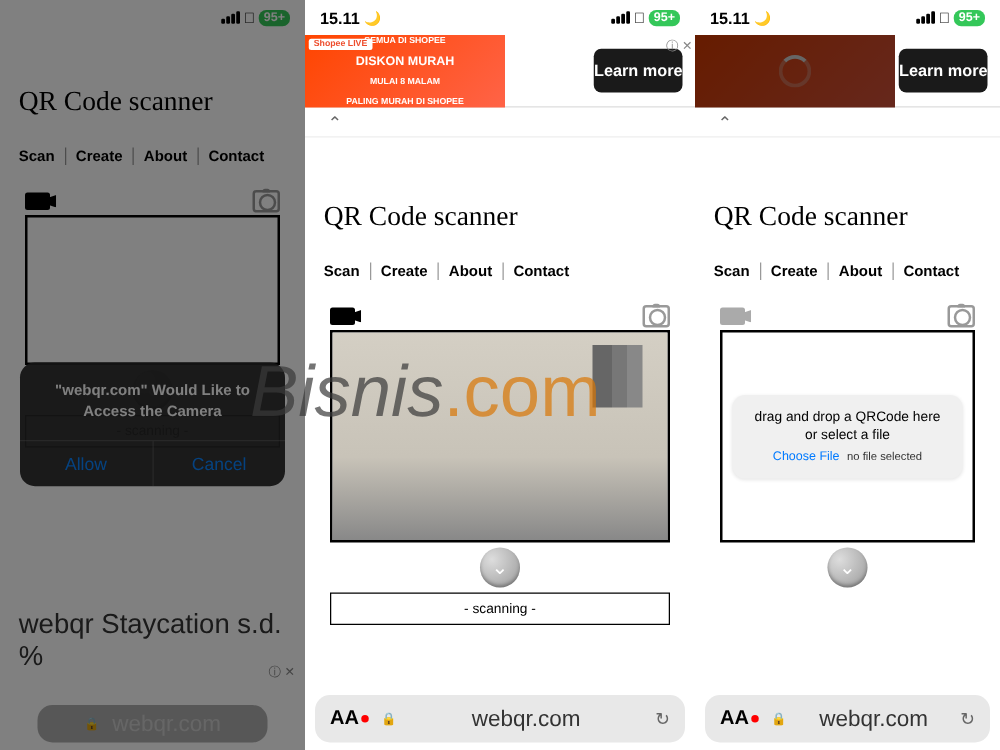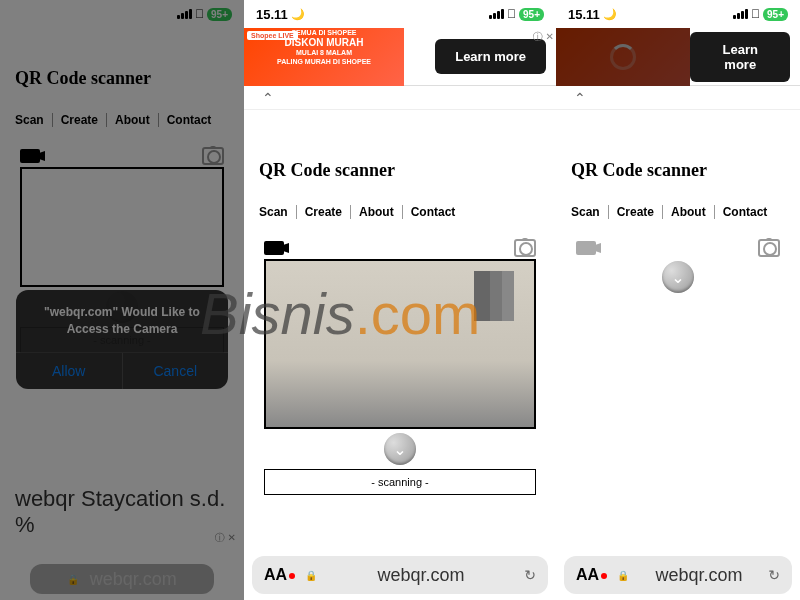--- a/index.html
+++ b/index.html
@@ -12,30 +12,30 @@
 .status-bar{display:flex;justify-content:space-between;align-items:center;padding:6px 12px;font-size:13px;font-weight:600;height:28px}
 .status-left{display:flex;align-items:center;gap:4px}
 .status-right{display:flex;align-items:center;gap:3px}
 .battery{background:#34c759;color:#fff;border-radius:6px;padding:1px 4px;font-size:10px;font-weight:700}
 .signal-dots{display:flex;gap:1px;align-items:flex-end}
 .sd{width:3px;background:#000;border-radius:1px}
 .sd1{height:4px}.sd2{height:6px}.sd3{height:8px}.sd4{height:10px}
 .wifi{font-size:12px}
 .moon{font-size:11px}
 .ad-banner{display:flex;height:58px;border-bottom:1px solid #ddd;position:relative}
-.ad-img{width:160px;height:58px;background:linear-gradient(135deg,#ff4500,#ff6347);position:relative;display:flex;flex-direction:column;align-items:center;justify-content:flex-start;color:#fff;font-size:8px;font-weight:700}
+.ad-img{width:160px;height:58px;background:linear-gradient(135deg,#ff4500,#ff6347);position:relative;display:flex;flex-direction:column;align-items:center;justify-content:space-between;color:#fff;font-size:8px;font-weight:700}
 .shopee-badge{background:#fff;color:#ee4d2d;padding:1px 4px;border-radius:2px;font-size:7px;position:absolute;top:3px;left:3px}
 .ad-text-sm{font-size:7px;margin:1px 0}
-.learn-btn{background:#1a1a1a;color:#fff;border:none;padding:10px 20px;border-radius:6px;font-size:13px;font-weight:600;margin:auto 10px auto auto}
+.learn-btn{background:#1a1a1a;color:#fff;border:none;padding:10px 0;border-radius:6px;font-size:13px;font-weight:600;margin:auto 10px auto auto}
 .ad-close{position:absolute;top:2px;right:2px;font-size:10px;color:#888}
 .ad-collapse{height:24px;display:flex;align-items:center;padding-left:18px;border-bottom:1px solid #eee}
 .chev-up{font-size:14px;color:#666}
 .content{padding:40px 15px 10px;text-align:left}
 .p2 .content,.p3 .content{padding-top:50px}
-.title{font-family:Georgia,serif;font-size:18px;font-weight:700;margin-bottom:24px}
+.title{font-family:Georgia,serif;font-size:22px;font-weight:400;margin-bottom:24px}
 .nav-menu{display:flex;gap:0;font-size:12px;font-weight:700;margin-bottom:20px}
 .nav-item{padding:0 8px;border-right:1px solid #999}
 .nav-item:first-child{padding-left:0}
 .nav-item:last-child{border-right:none}
 .icons-row{display:flex;justify-content:space-between;align-items:center;padding:0 5px;margin-bottom:2px}
 .cam-icon{width:22px;height:18px;position:relative}
 .cam-body{width:20px;height:14px;background:#000;border-radius:2px;position:absolute;top:2px}
 .cam-lens{width:6px;height:10px;background:#000;position:absolute;right:-3px;top:4px;clip-path:polygon(0 20%,100% 0,100% 100%,0 80%)}
 .photo-ic{width:22px;height:18px;border:2px solid #999;border-radius:3px;position:relative}
 .photo-ic::before{content:"";position:absolute;width:10px;height:10px;border:2px solid #999;border-radius:50%;top:1px;left:3px}
@@ -231,20 +231,30 @@
       <span class="nav-item">About</span>
       <span class="nav-item">Contact</span>
     </div>
     <div class="icons-row">
       <div class="cam-icon">
             <div class="cam-body"></div>
             <div class="cam-lens"></div>
           </div>
       <div class="photo-ic"></div>
     </div>
+    <div class="scan-box sb3">
+      <div class="drop-zone">
+        <div class="drop-text">drag and drop a QRCode here</div>
+        <div class="drop-text">or select a file</div>
+        <div class="file-row">
+          <span class="choose-file">Choose File</span>
+          <span class="no-file">no file selected</span>
+        </div>
+      </div>
+    </div>
     <div class="down-circle">
           <span class="down-chev">⌄</span>
         </div>
   </div>
   <div class="safari-bar">
     <span class="aa"><span>AA</span><span class="red-dot"></span></span>
     <span class="lock">🔒</span>
     <span class="url">webqr.com</span>
     <span class="reload">↻</span>
   </div>

